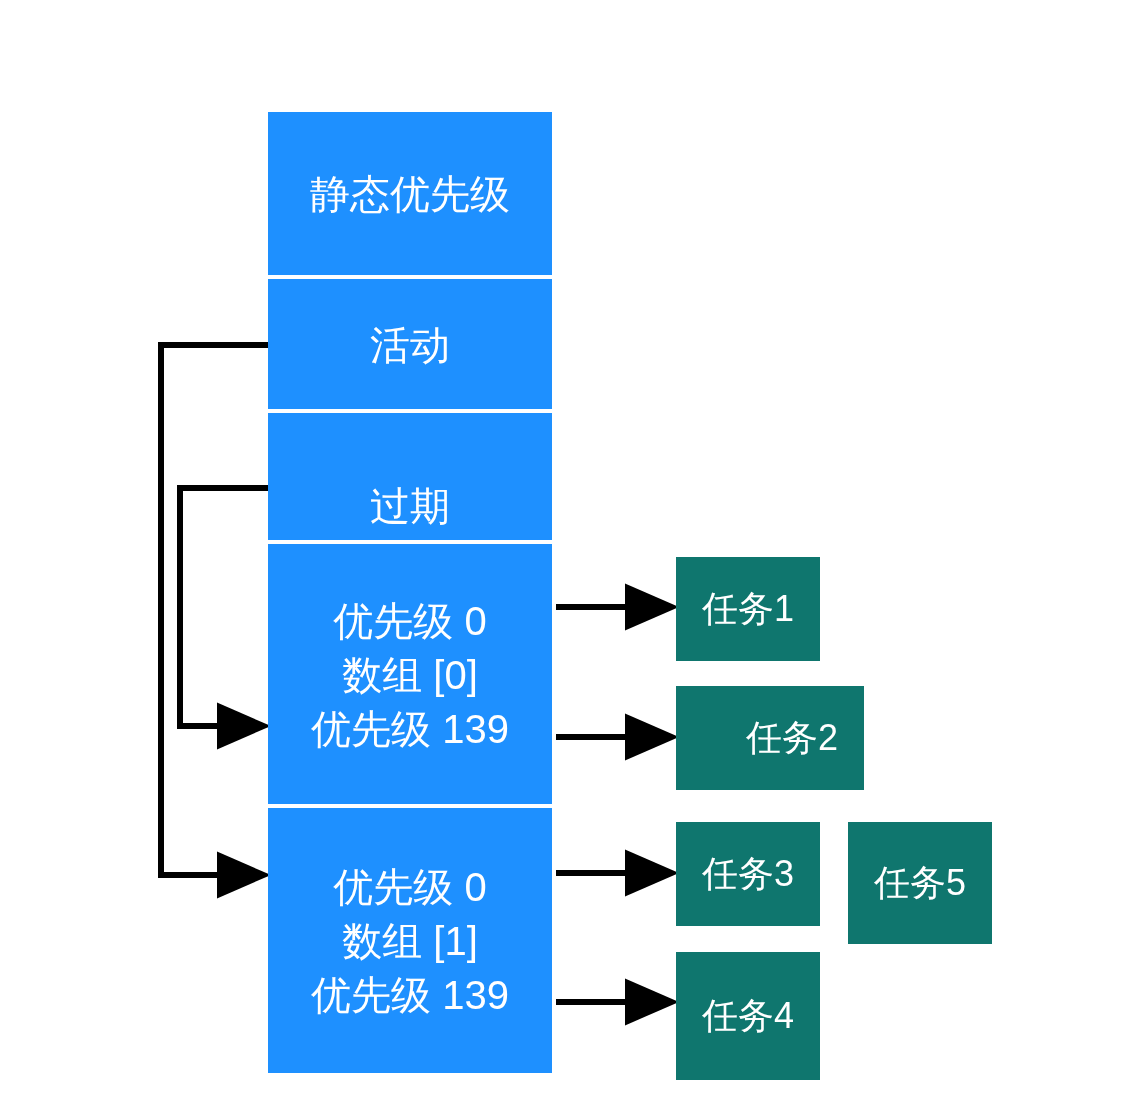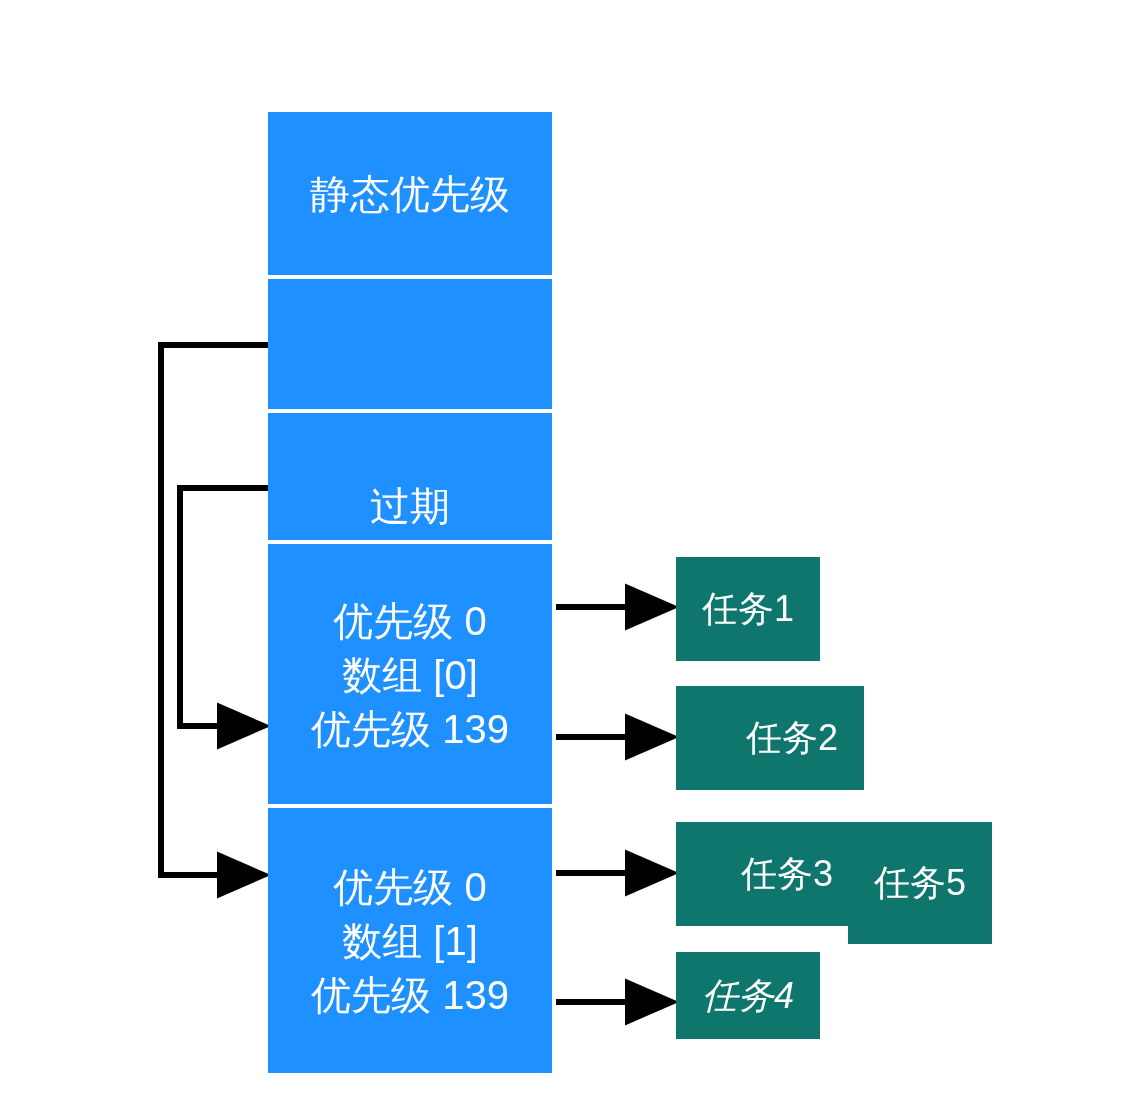--- a/index.html
+++ b/index.html
@@ -91,22 +91,22 @@
     display: flex;
     align-items: center;
     justify-content: center;
     font-size: 36px;
     line-height: 40px;
     white-space: nowrap;
     font-family: "Liberation Sans", "DejaVu Sans", sans-serif;
   }
   .t1 { left: 676px; top: 557px; width: 144px; height: 104px; }
   .t2 { left: 676px; top: 686px; width: 144px; height: 104px; padding-left: 44px; }
-  .t3 { left: 676px; top: 822px; width: 144px; height: 104px; padding-left: 39px; }
-  .t4 { left: 676px; top: 952px; width: 144px; height: 87px; font-style: italic; }
+  .t3 { left: 676px; top: 822px; width: 144px; height: 104px; }
+  .t4 { left: 676px; top: 952px; width: 144px; height: 128px; }
   .t5 { left: 848px; top: 822px; width: 144px; height: 122px; }
 </style>
 </head>
 <body>
 
 <div id="stage">
 
 
   <svg id="wires" viewBox="0 0 1124 1106" width="1124" height="1106">
     <defs>
@@ -138,20 +138,23 @@
   </svg>
 
   <div class="cpu-box">
 
     <div class="cpu-row r-static">
       <div class="line">静态优先级</div>
     </div>
 
     <div class="divider d1"></div>
 
+    <div class="cpu-row r-active">
+      <div class="line">活动</div>
+    </div>
 
     <div class="divider d2"></div>
 
     <div class="cpu-row r-expired">
       <div class="line">过期</div>
     </div>
 
     <div class="divider d3"></div>
 
     <div class="cpu-row r-arr0">

